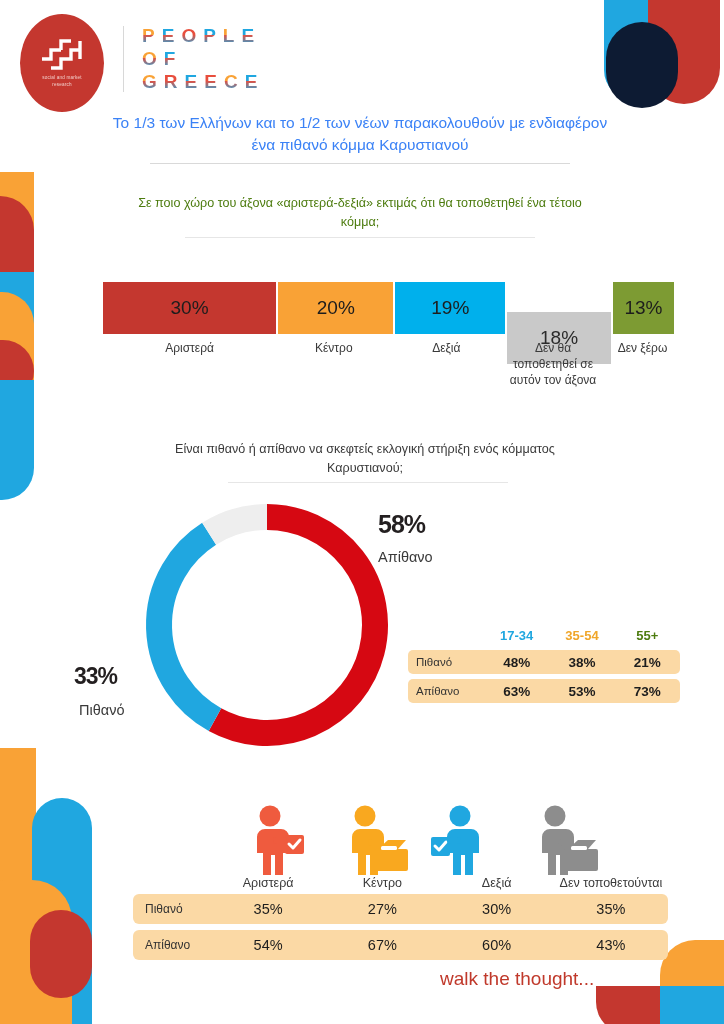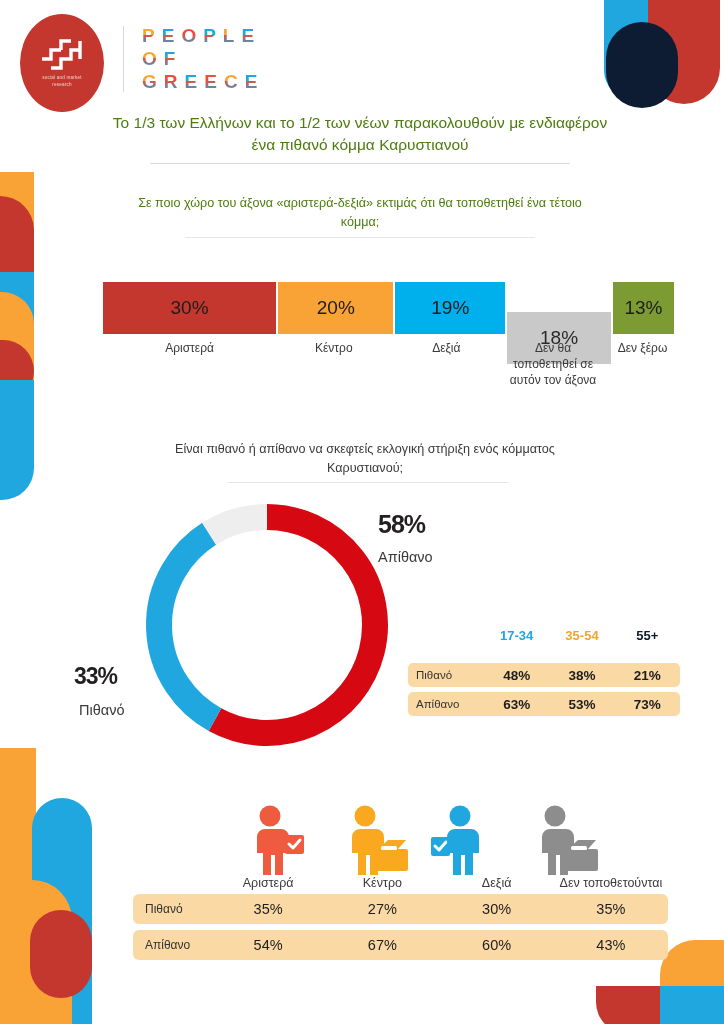--- a/index.html
+++ b/index.html
@@ -51,21 +51,21 @@
   .logo-mark { width:48px; height:34px; position:relative; margin-bottom:4px; }
   .logo-sub { font-size:4.6px; color:#f3cfcb; letter-spacing:.2px; line-height:1.5; text-align:center; }
   .logo-div { position:absolute; left:123px; top:26px; width:1px; height:66px; background:#d8d8d8; }
 
   .pog { position:absolute; left:142px; top:26px; }
   .pog-row { display:flex; gap:6px; margin-bottom:4px; }
   .pog-l { font-size:19px; font-weight:bold; letter-spacing:1px; line-height:1; }
 
   .headline {
     position:absolute; left:110px; top:112px; width:500px;
-    text-align:center; font-size:15.5px; line-height:1.45; color:#4d7c0f;
+    text-align:center; font-size:15.5px; line-height:1.45; color:#3b82f6;
   }
   .hr-line { position:absolute; left:150px; top:163px; width:420px; height:1px; background:#d9d9d9; }
 
   
   .q1 { position:absolute; left:120px; top:194px; width:480px; text-align:center;
         font-size:12.6px; line-height:1.5; color:#4d7c0f; }
   .q1-line { position:absolute; left:185px; top:237px; width:350px; height:1px; background:#e6e6e6; }
 
   
   .bar { position:absolute; left:103px; top:282px; height:52px; display:flex; }
@@ -82,21 +82,21 @@
 
   
   .donut-wrap { position:absolute; left:132px; top:490px; width:270px; height:270px; }
   .donut-val-right { position:absolute; left:378px; top:510px; font-size:25px; font-weight:bold; color:#231f20; letter-spacing:-1px;}
   .donut-lab-right { position:absolute; left:378px; top:549px; font-size:14.5px; color:#3a3a3a; }
   .donut-val-left  { position:absolute; left:74px;  top:663px; font-size:23px; font-weight:bold; color:#231f20; letter-spacing:-1px;}
   .donut-lab-left  { position:absolute; left:79px;  top:702px; font-size:14.5px; color:#3a3a3a; }
 
   
   .agetable { position:absolute; left:408px; top:628px; width:272px; }
-  .age-head { display:flex; padding-left:76px; margin-bottom:20px; }
+  .age-head { display:flex; padding-left:76px; margin-bottom:7px; }
   .age-head div { flex:1; text-align:center; font-size:13px; font-weight:bold; }
   .age-row { display:flex; align-items:center; height:24px; background:#fbd9a5;
              border-radius:5px; margin-bottom:5px; }
   .age-row .rl { width:76px; font-size:11.5px; color:#333; padding-left:8px; }
   .age-row .rv { flex:1; text-align:center; font-size:13.5px; font-weight:bold; color:#1d1d1d; }
 
   
   .people { position:absolute; left:230px; top:795px; width:380px; height:82px; display:flex; }
   .person { flex:1; display:flex; justify-content:center; align-items:flex-end; }
 
@@ -213,21 +213,21 @@
   </div>
   <div class="donut-val-right">58%</div>
   <div class="donut-lab-right">Απίθανο</div>
   <div class="donut-val-left">33%</div>
   <div class="donut-lab-left">Πιθανό</div>
 
   <div class="agetable">
     <div class="age-head" id="age-head">
         <div style="color: rgb(32, 167, 224);">17-34</div>
         <div style="color: rgb(240, 166, 42);">35-54</div>
-        <div style="color: #0f172a;">55+</div>
+        <div style="color: #4d7c0f;">55+</div>
       </div>
     <div id="age-body">
         <div class="age-row">
           <div class="rl">Πιθανό</div>
           <div class="rv">48%</div>
           <div class="rv">38%</div>
           <div class="rv">21%</div>
         </div>
         <div class="age-row">
           <div class="rl">Απίθανο</div>
@@ -297,13 +297,14 @@
         <div class="bt-row">
           <div class="rl">Απίθανο</div>
           <div class="rv">54%</div>
           <div class="rv">67%</div>
           <div class="rv">60%</div>
           <div class="rv">43%</div>
         </div>
       </div>
   </div>
 
+  <div class="tagline">walk the thought...</div>
 </div>
 
 </body></html>

